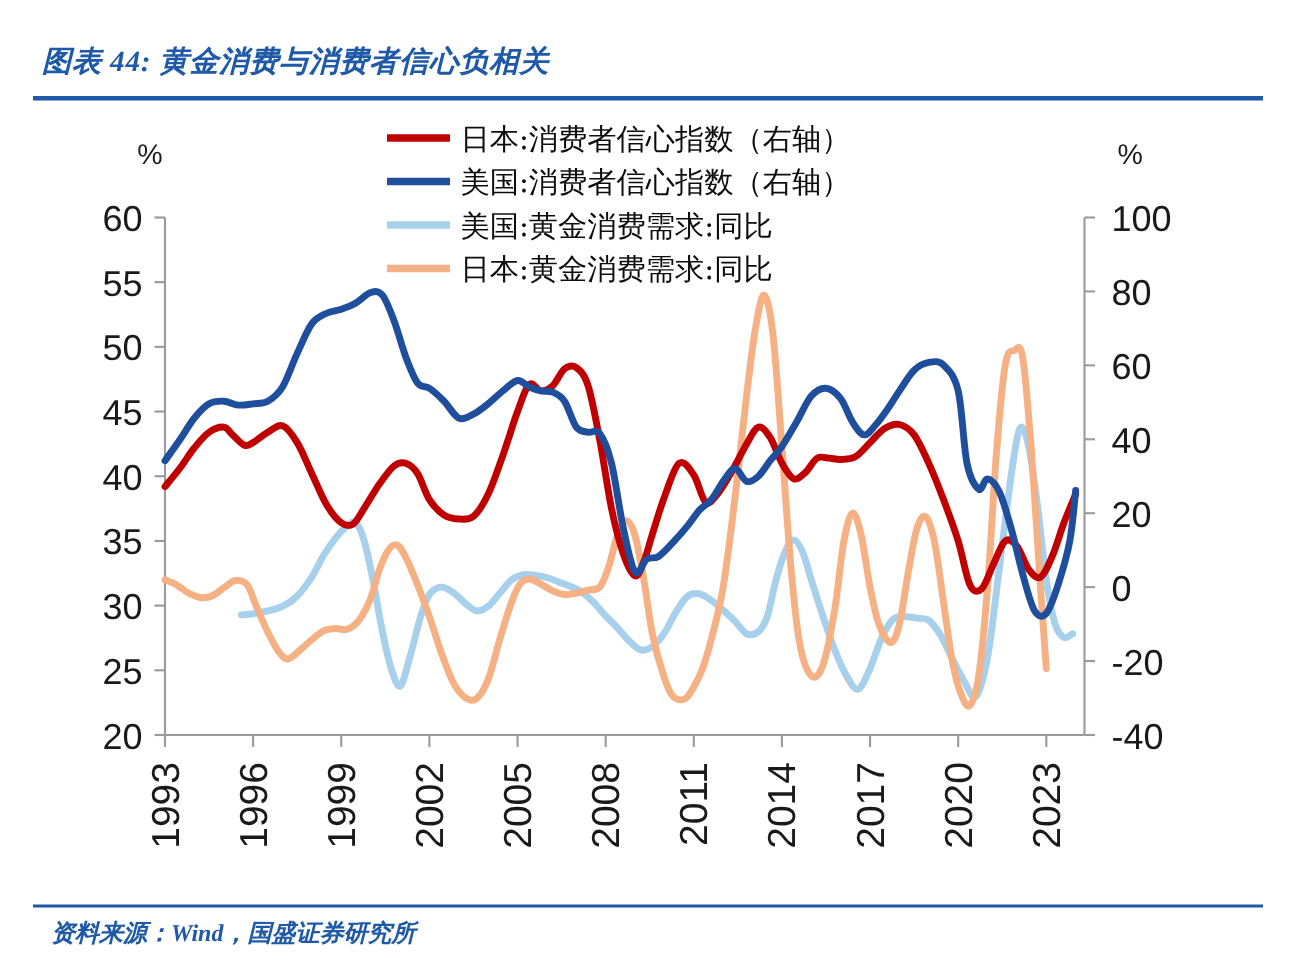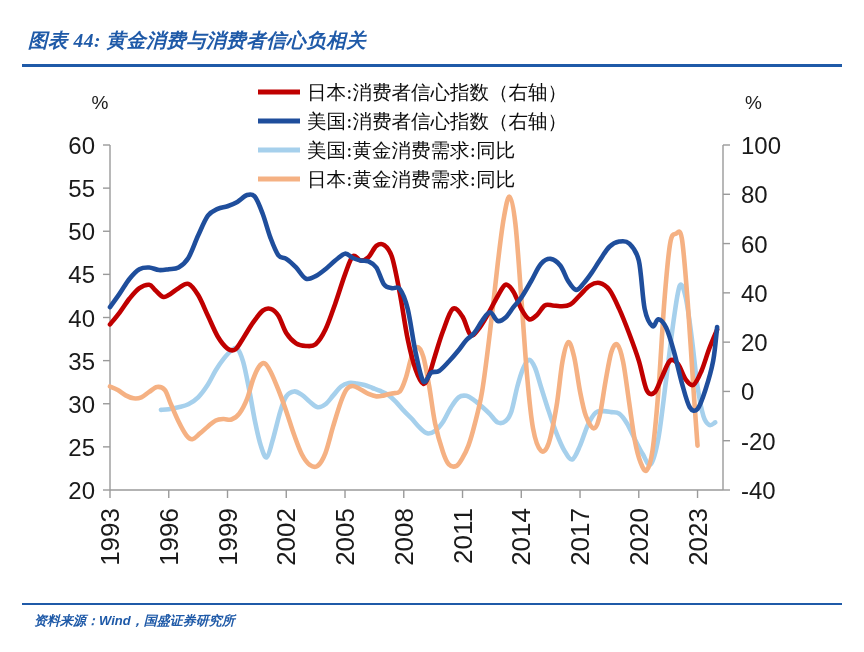--- a/index.html
+++ b/index.html
@@ -50,24 +50,24 @@
     left: 22px;
     top: 603px;
     width: 820px;
     height: 2px;
     background: #1f5aa8;
   }
   #figure-source {
     position: absolute;
     left: 34px;
     top: 612px;
-    font-family: Liberation Sans, sans-serif;
+    font-family: Liberation Serif, serif;
     font-style: italic;
     font-weight: bold;
-    font-size: 13px;
+    font-size: 16px;
     color: #1f5aa8;
     white-space: nowrap;
   }
 
   
   #chart-area {
     position: absolute;
     left: 0;
     top: 56px;
     width: 864px;

